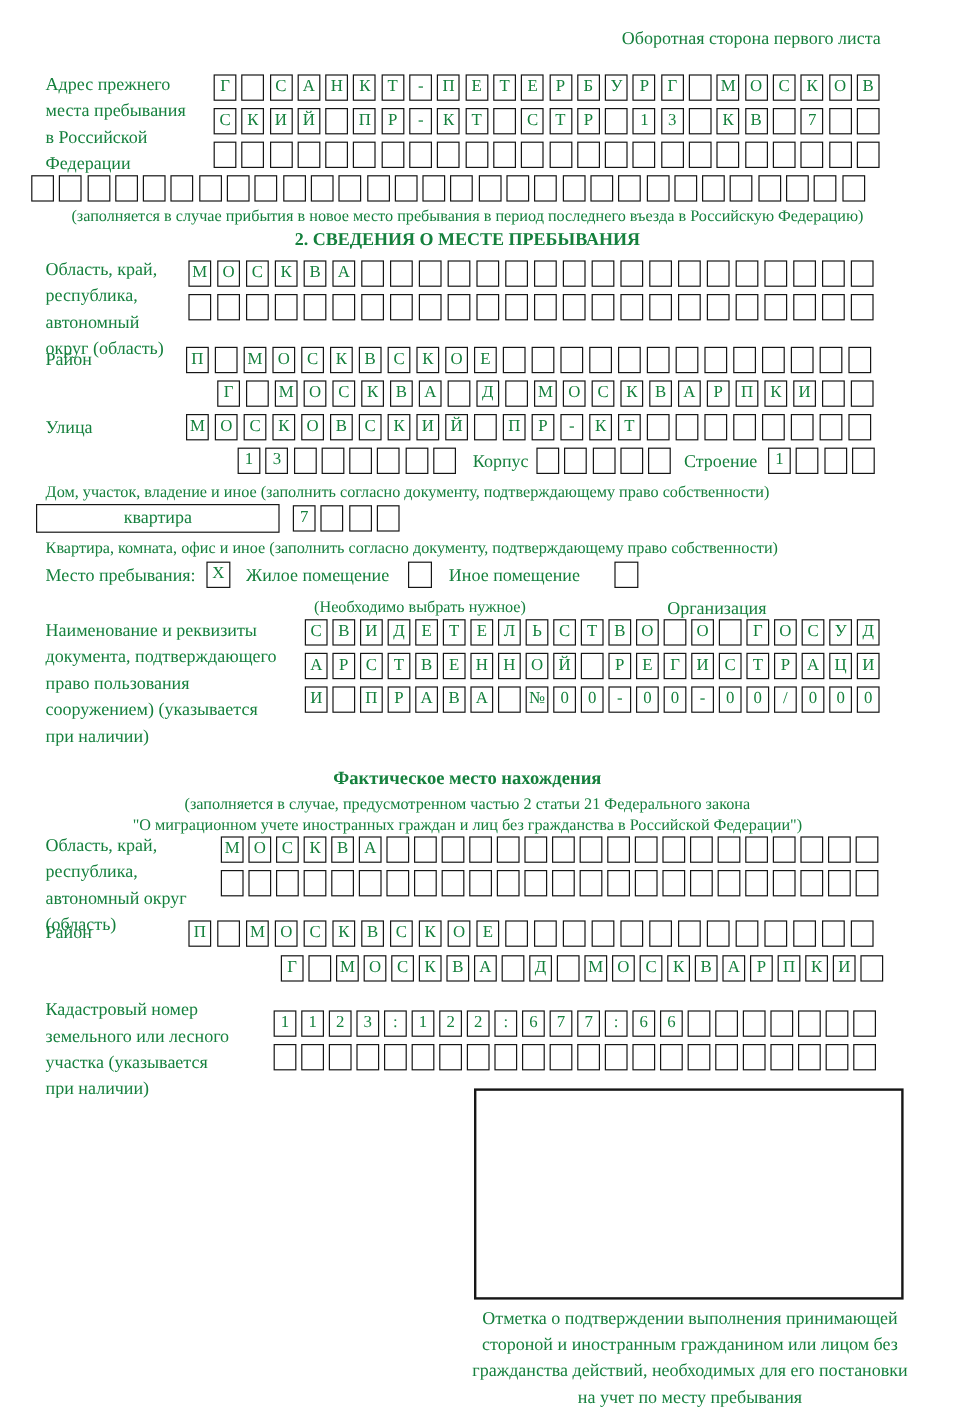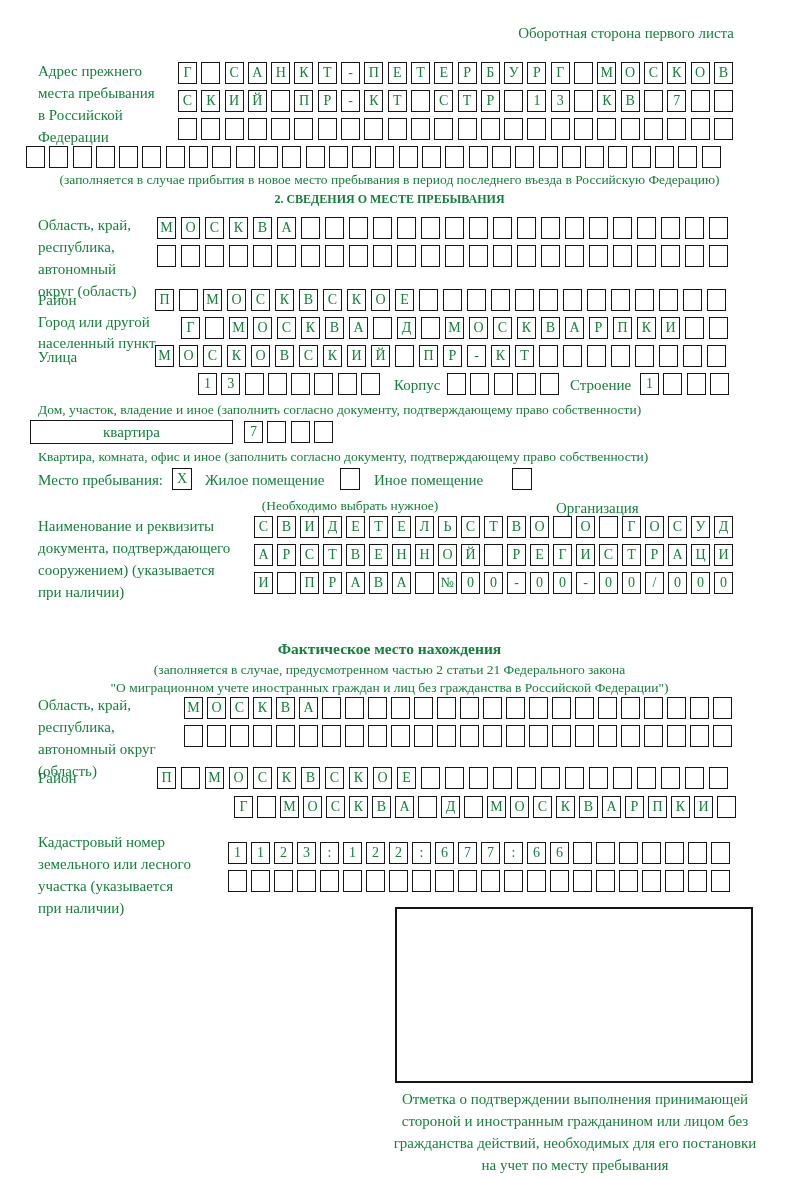--- a/index.html
+++ b/index.html
@@ -3,21 +3,21 @@
 <meta charset="utf-8">
 <style>
   html,body{margin:0;padding:0;background:#ffffff;}
   .page{
     position:relative;width:779px;height:1180px;background:#ffffff;overflow:hidden;
     font-family:Liberation Serif, serif;color:#15803d;
   }
   .lbl{position:absolute;font-size:15px;line-height:22px;white-space:nowrap;}
   .note{position:absolute;font-size:13.5px;line-height:16px;white-space:nowrap;}
   .center{position:absolute;left:0;right:0;text-align:center;}
-  .h2{font-size:12px;font-weight:bold;}
+  .h2{font-size:15px;font-weight:bold;}
   .cellrow{position:absolute;display:flex;}
   .g43{gap:4.3px;}
   .g50{gap:5px;}
   .g40{gap:4px;}
   .cell{
     flex:none;width:17px;height:20px;border:1.6px solid #161616;
     display:flex;align-items:center;justify-content:center;
     font-size:14px;line-height:20px;background:#fff;
   }
   .wbox{
@@ -238,24 +238,20 @@
       <span class="cell"></span>
       <span class="cell"></span>
       <span class="cell"></span>
       <span class="cell"></span>
       <span class="cell"></span>
       <span class="cell"></span>
       <span class="cell"></span>
       <span class="cell"></span>
     </div>
 
-  <div class="lbl" style="left:38px;top:312px;line-height:21px;">
-      <div>Город или другой</div>
-      <div>населенный пункт</div>
-    </div>
   <div class="cellrow g50" style="left:181px;top:317px;">
       <span class="cell">Г</span>
       <span class="cell"></span>
       <span class="cell">М</span>
       <span class="cell">О</span>
       <span class="cell">С</span>
       <span class="cell">К</span>
       <span class="cell">В</span>
       <span class="cell">А</span>
       <span class="cell"></span>
@@ -344,20 +340,21 @@
   <div class="lbl" style="left:205px;top:469px;">Жилое помещение</div>
   <div class="ckbox" style="left:340px;top:468px;"></div>
   <div class="lbl" style="left:374px;top:469px;">Иное помещение</div>
   <div class="ckbox" style="left:512px;top:468px;"></div>
   <div class="lbl" style="left:556px;top:469px;margin-top:28px;">Организация</div>
   <div class="note" style="left:190px;top:498px;width:320px;text-align:center;">(Необходимо выбрать нужное)</div>
 
   <div class="lbl" style="left:38px;top:515px;">
       <div>Наименование и реквизиты</div>
       <div>документа, подтверждающего</div>
+      <div>право пользования</div>
       <div>сооружением) (указывается</div>
       <div>при наличии)</div>
     </div>
   <div class="cellrow g40" style="left:254px;top:516px;">
       <span class="cell">С</span>
       <span class="cell">В</span>
       <span class="cell">И</span>
       <span class="cell">Д</span>
       <span class="cell">Е</span>
       <span class="cell">Т</span>

